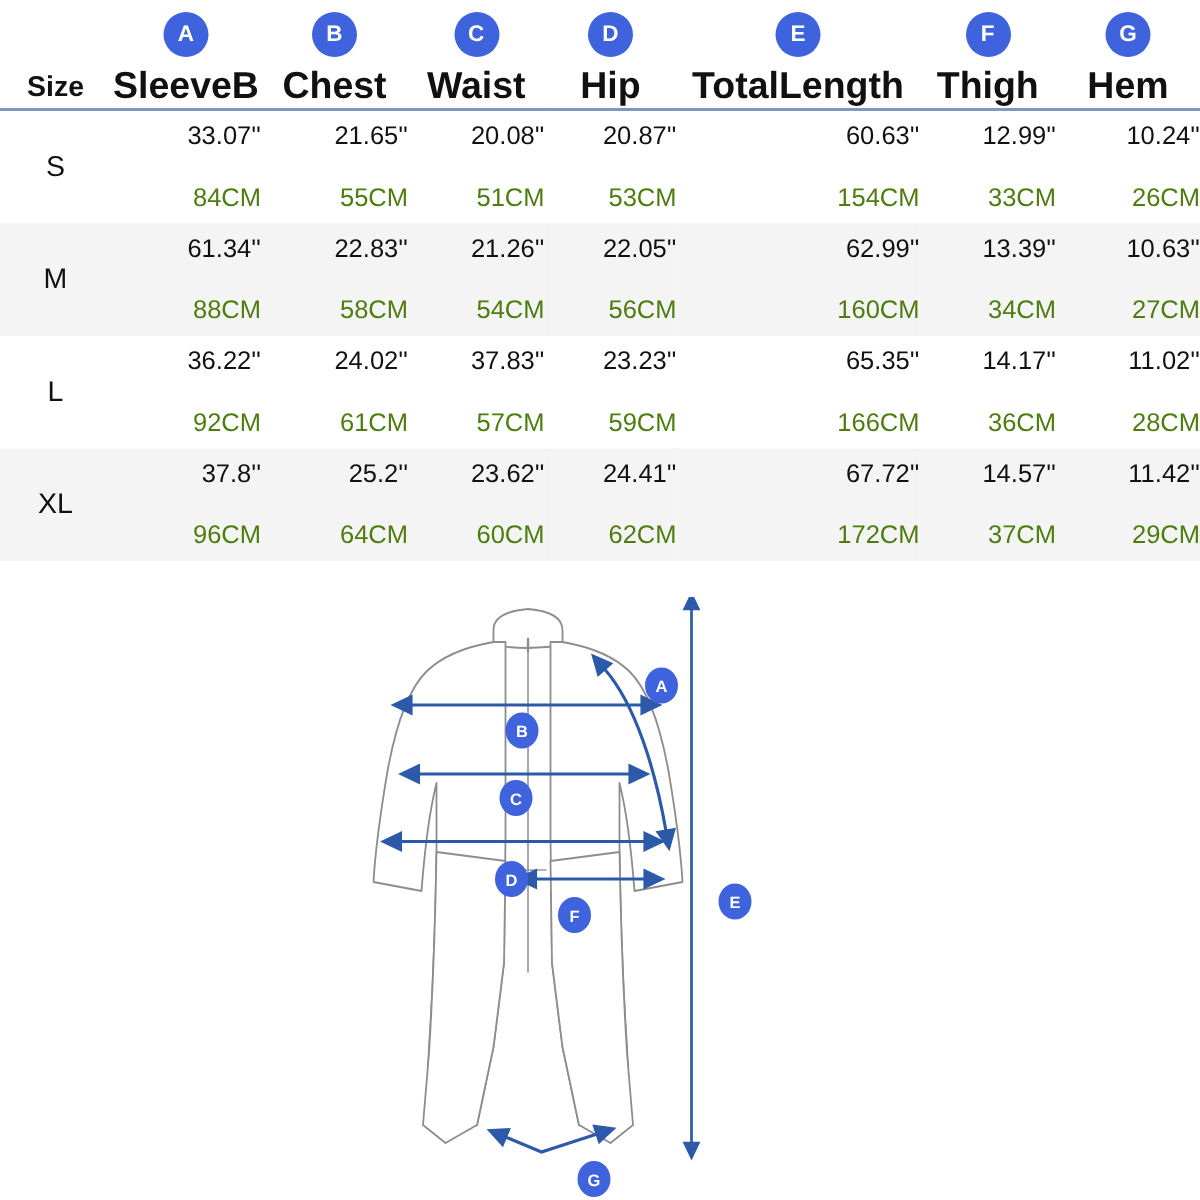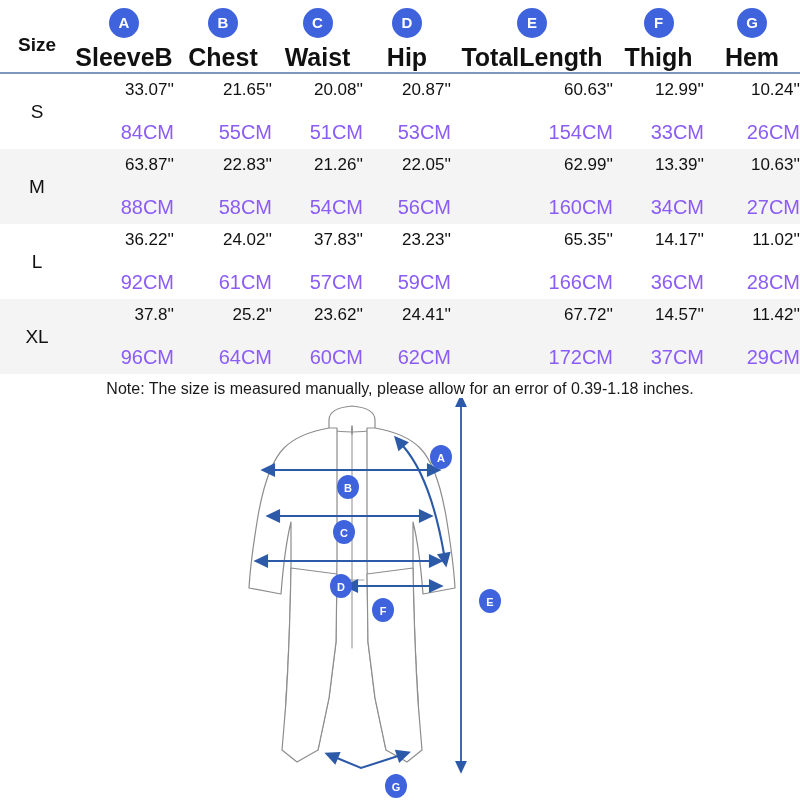--- a/index.html
+++ b/index.html
@@ -78,21 +78,21 @@
   .head-label {
     font-size: 25px;
     font-weight: 700;
     color: #111111;
     white-space: nowrap;
   }
 
   .head-label.size-label {
     font-size: 19px;
     font-weight: 700;
-    padding-bottom: 16px;
+    padding-bottom: 2px;
   }
 
   tbody tr { height: 75px; }
   tbody tr.alt { background: #f4f4f4; }
 
   .size-name {
     font-size: 19px;
     font-weight: 400;
     color: #111111;
   }
@@ -107,23 +107,23 @@
   }
 
   .inch {
     font-size: 17px;
     font-weight: 400;
     color: #111111;
     white-space: nowrap;
   }
 
   .cm {
-    font-size: 20px;
+    font-size: 17px;
     font-weight: 400;
-    color: #8b5cf6;
+    color: #4d7c0f;
     white-space: nowrap;
   }
 
   
   .note {
     position: absolute;
     top: 380px;
     left: 0;
     width: 800px;
     text-align: center;
@@ -259,21 +259,21 @@
             </div>
           </td>
       </tr>
 
       <tr class="alt">
         <td>
           <span class="size-name">M</span>
         </td>
         <td>
             <div class="cellpair">
-          <span class="inch">63.87''</span>
+          <span class="inch">61.34''</span>
           <span class="cm">88CM</span>
             </div>
           </td>
         <td>
             <div class="cellpair">
           <span class="inch">22.83''</span>
           <span class="cm">58CM</span>
             </div>
           </td>
         <td>
@@ -400,21 +400,20 @@
             <div class="cellpair">
           <span class="inch">11.42''</span>
           <span class="cm">29CM</span>
             </div>
           </td>
       </tr>
 
     </tbody>
   </table>
 
-  <div class="note">Note: The size is measured manually, please allow for an error of 0.39-1.18 inches.</div>
 
   <div class="diagram">
     <svg width="800" height="402" viewBox="0 0 800 402" xmlns="http://www.w3.org/2000/svg">
       <defs>
         <marker id="arrStart" markerWidth="9" markerHeight="9" refX="7.5" refY="4.5" orient="auto" markerUnits="strokeWidth">
           <path d="M8,1.2 L1,4.5 L8,7.8 z" fill="#2c5aa8"></path>
         </marker>
         <marker id="arrEnd" markerWidth="9" markerHeight="9" refX="1.5" refY="4.5" orient="auto" markerUnits="strokeWidth">
           <path d="M1,1.2 L8,4.5 L1,7.8 z" fill="#2c5aa8"></path>
         </marker>

